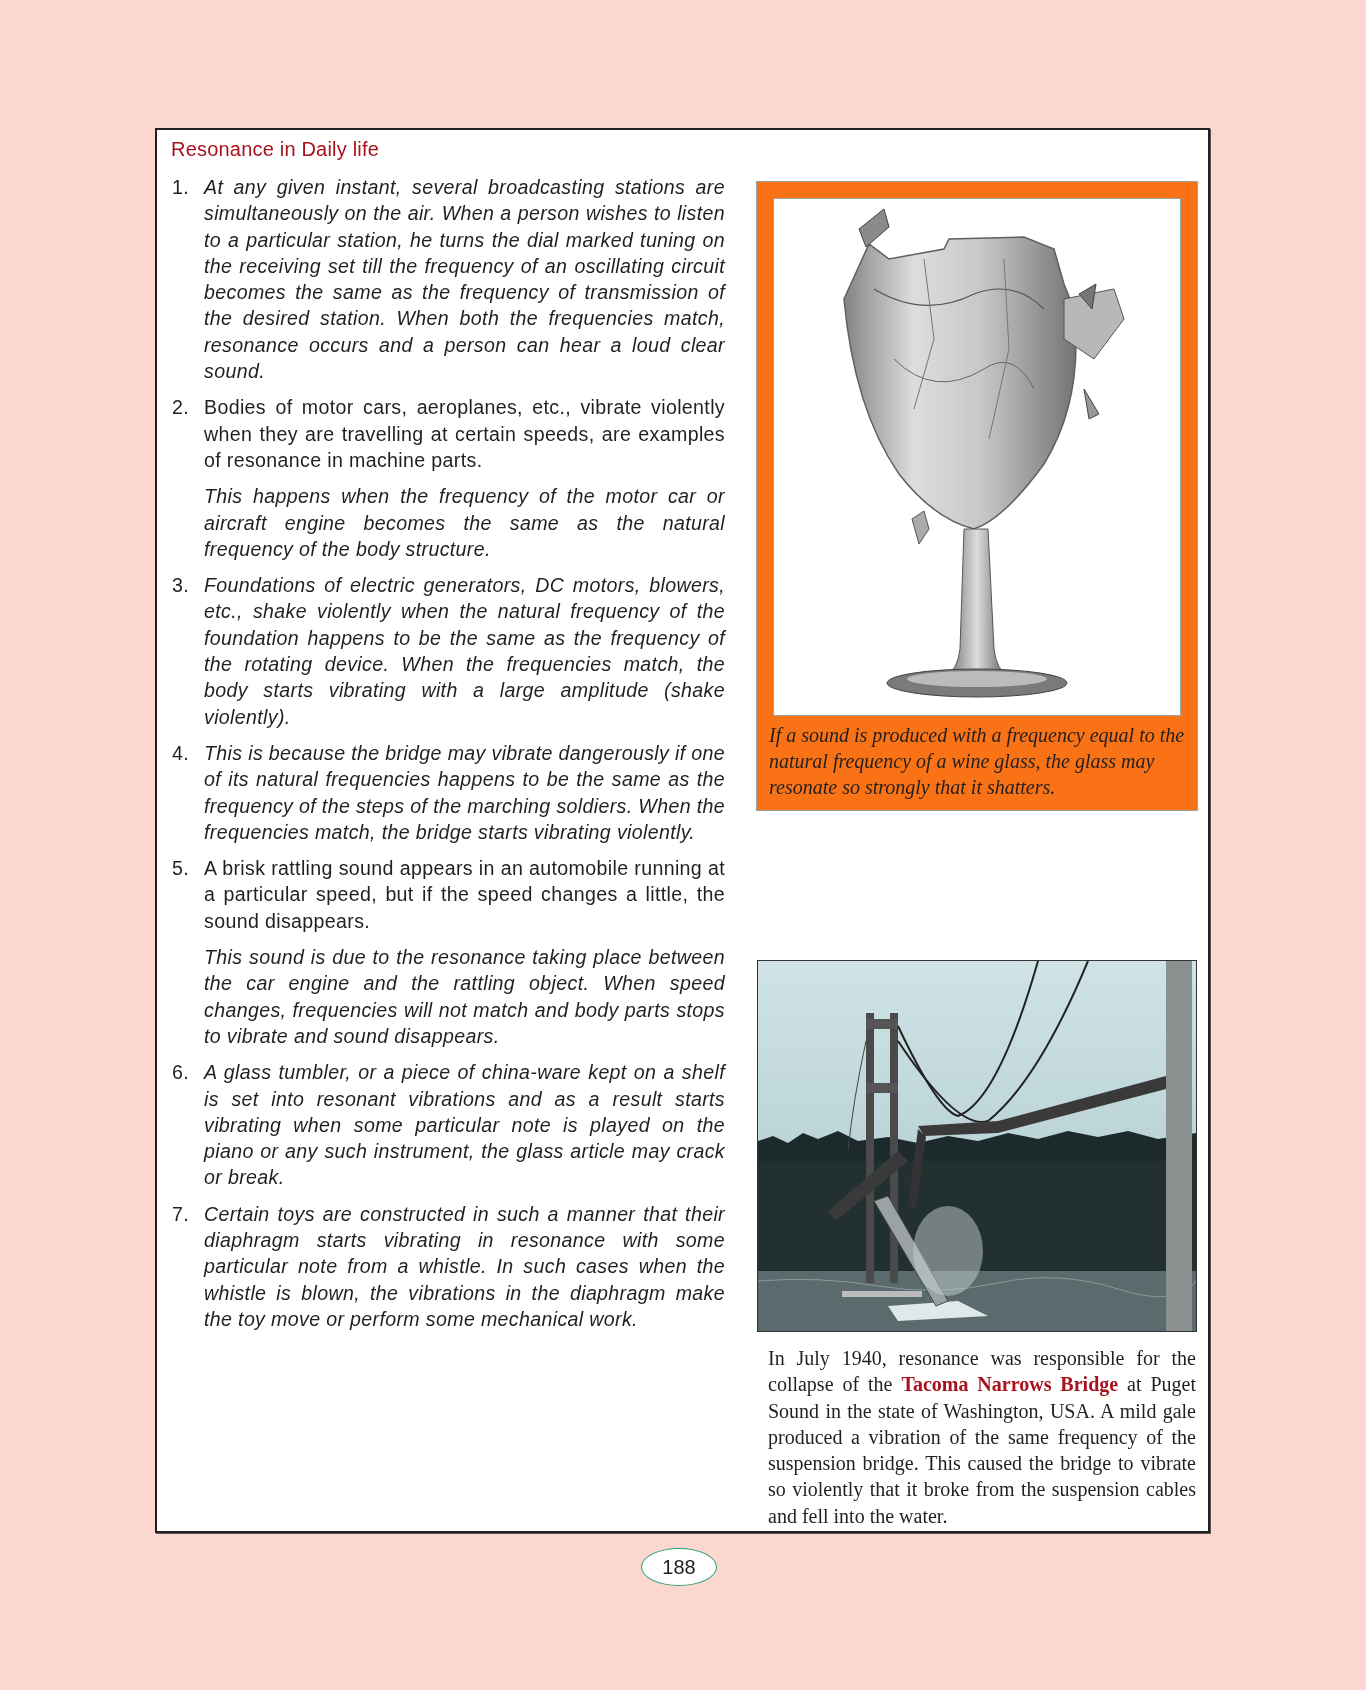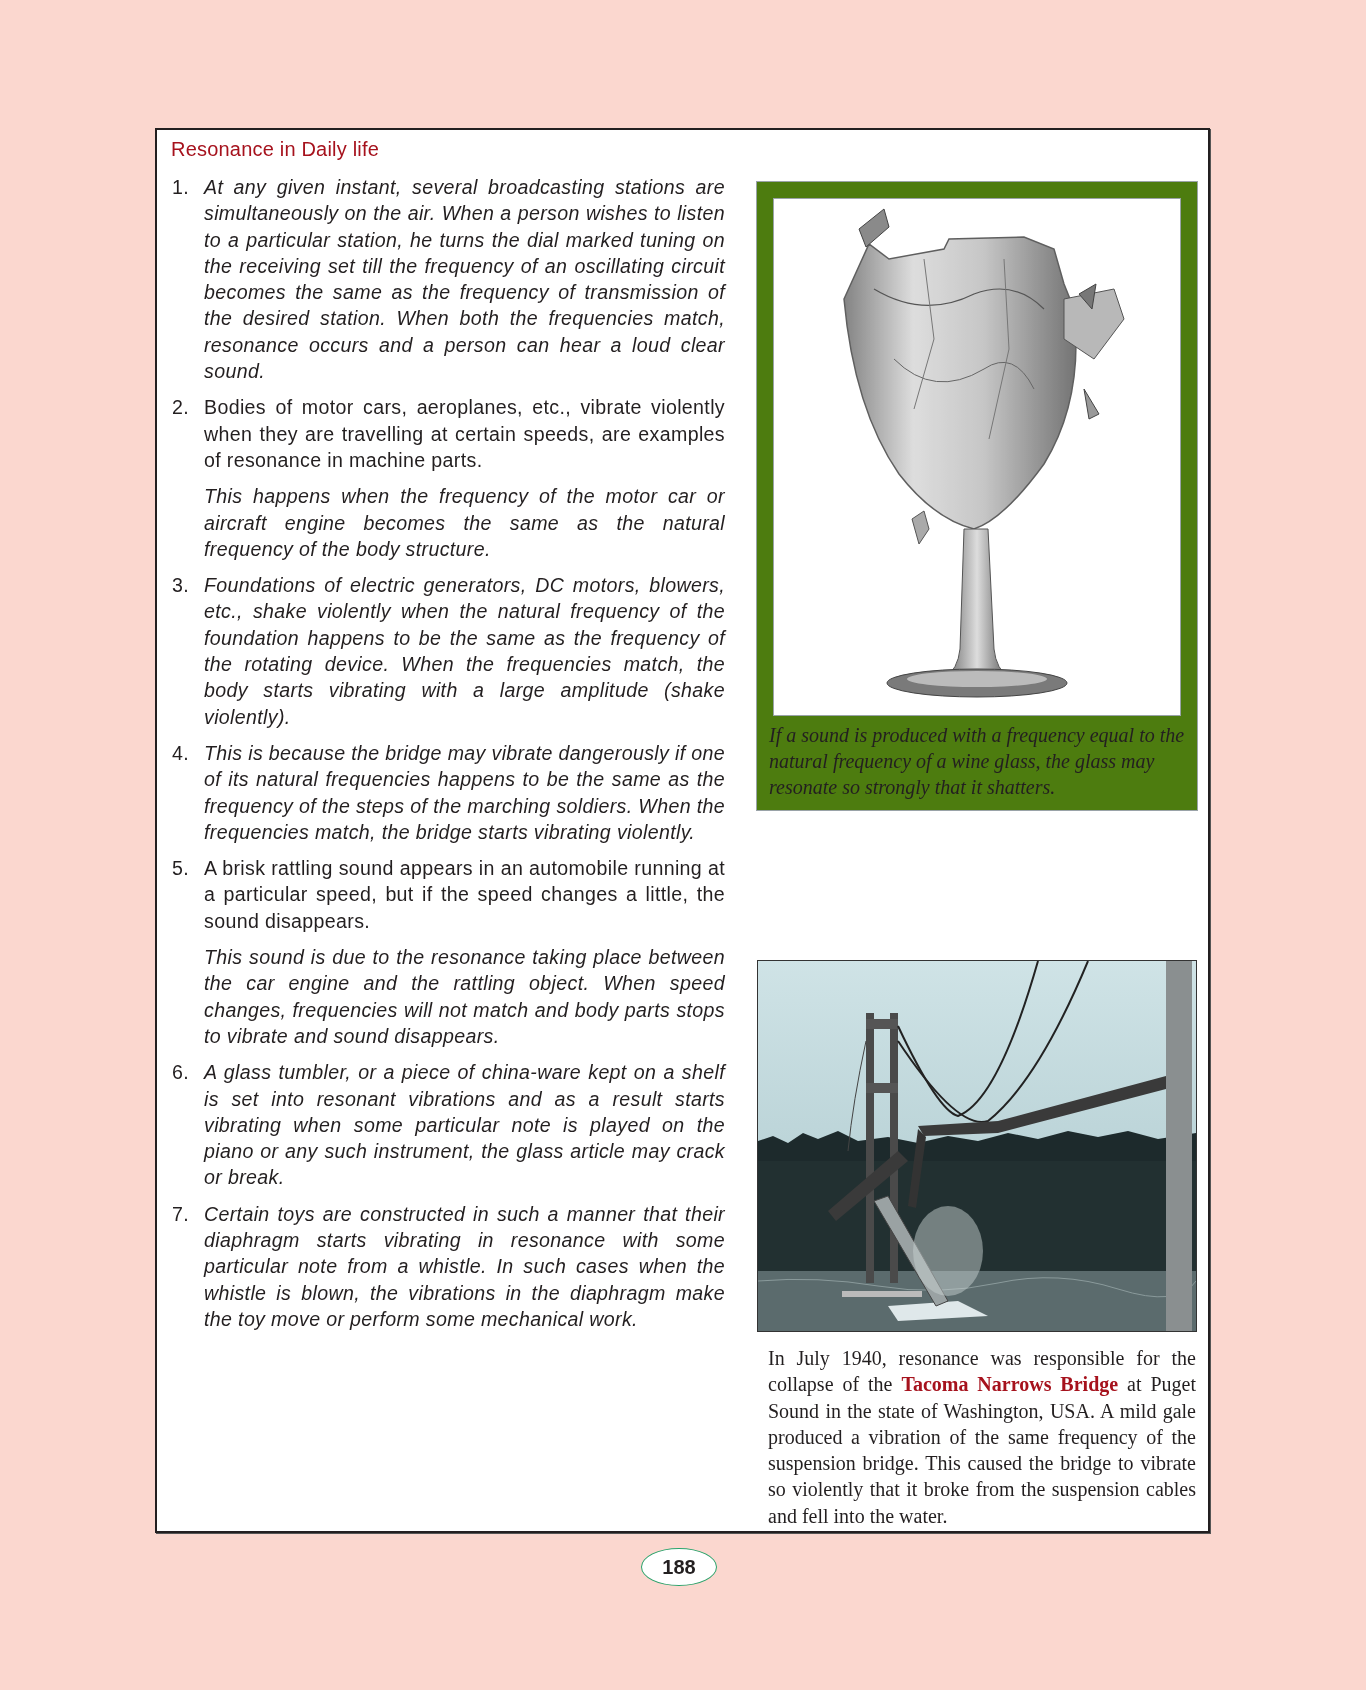--- a/index.html
+++ b/index.html
@@ -19,21 +19,21 @@
     position:absolute; left:12px; top:44px; width:556px;
     font-size:19.6px; line-height:26.3px; letter-spacing:0.35px;
   }
   .item { position:relative; padding-left:35px; margin-bottom:10px; text-align:justify; }
   .item .num { position:absolute; left:3px; top:0; }
   .item p { margin:0 0 10px 0; text-align:justify; }
   .item p:last-child { margin-bottom:0;font-style:italic; }
 
   .glass-panel {
     position:absolute; left:599px; top:51px; width:440px; height:628px;
-    background:#4d7c0f; border:1px solid #9aa3a8;
+    background:#f97316; border:1px solid #9aa3a8;
   }
   .glass-frame {
     position:absolute; left:16px; top:16px; width:406px; height:516px;
     background:#fff; border:1px solid #9aa3a8;
   }
   .glass-caption {
     position:absolute; left:12px; top:540px; width:420px;
     font-family:"Liberation Serif", "DejaVu Serif", serif; font-style:italic;
     font-size:20px; line-height:26px; color:#231f20;
   }
@@ -43,21 +43,21 @@
   }
   .bridge-caption {
     position:absolute; left:611px; top:1215px; width:428px;
     font-family:"Liberation Serif", "DejaVu Serif", serif;
     font-size:20px; line-height:26.3px; text-align:justify; color:#231f20;
   }
   .bridge-caption .hl { color:#a6121d; font-weight:bold; }
   .page-num {
     position:absolute; left:641px; top:1548px; width:74px; height:36px;
     border:1.5px solid #2aa36b; border-radius:50%; background:#fff;
-    text-align:center; line-height:36px; font-size:20px; color:#231f20;font-weight:bold;
+    text-align:center; line-height:36px; font-size:20px; color:#231f20;
   }
 </style>
 </head>
 <body>
 
 <div class="box">
   <div class="heading">Resonance in Daily life</div>
 
   <div class="left-col">
     <div class="item">

